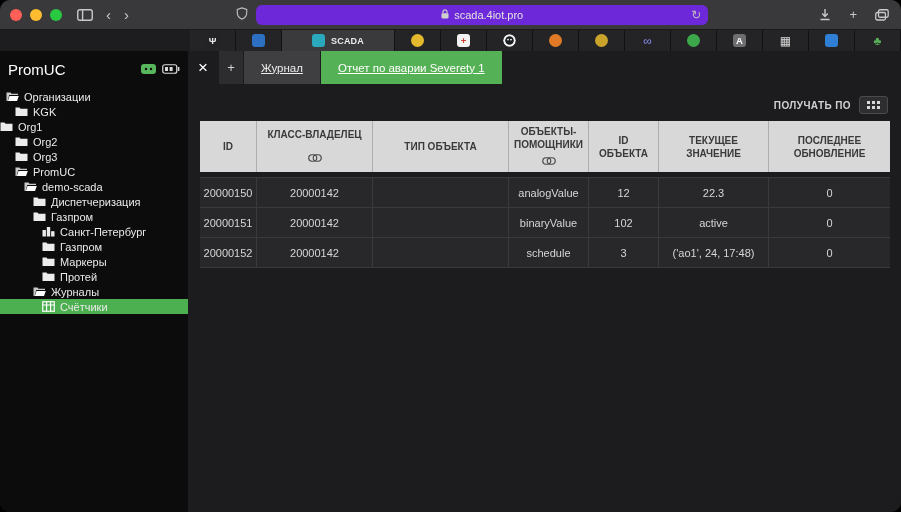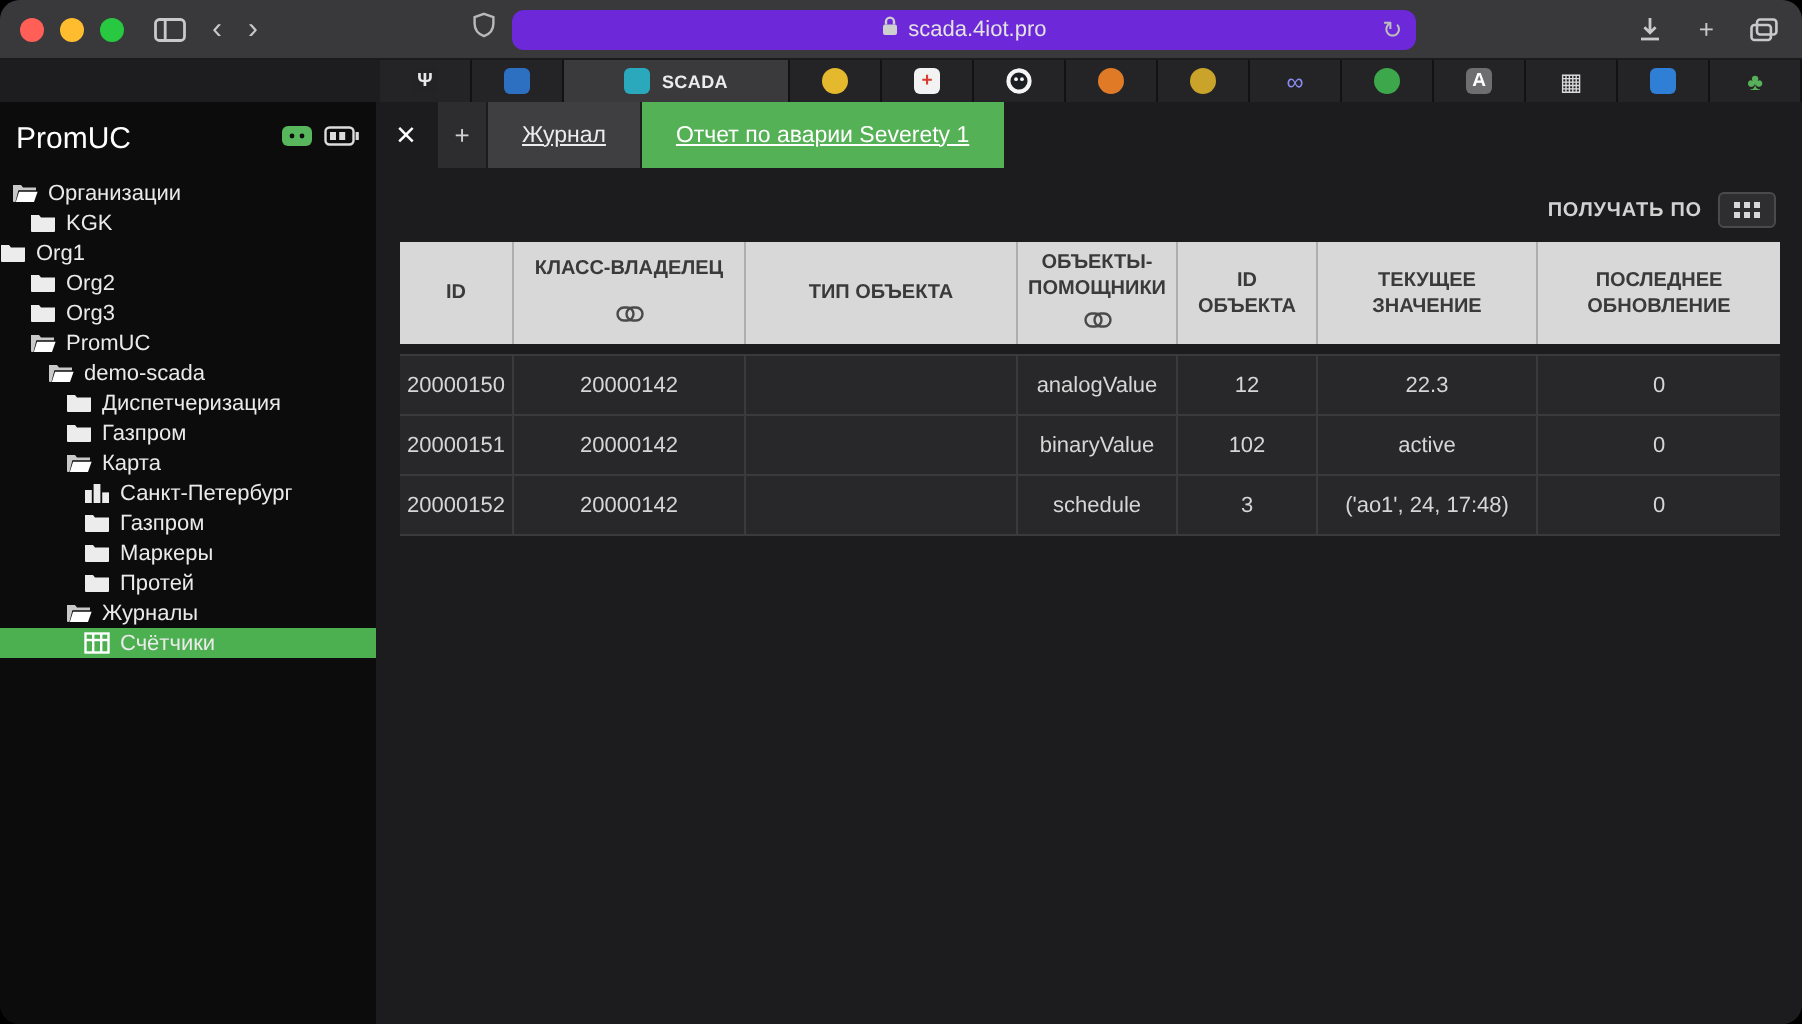--- a/index.html
+++ b/index.html
@@ -275,29 +275,20 @@
             <span>Диспетчеризация</span>
           </div>
           <div class="tree-item" style="padding-left: 33px;">
             <span class="tree-icon">
               <svg width="13" height="11" viewBox="0 0 13 11">
                 <path d="M.5 1.5h4l1 1.3h7v6.7a.5.5 0 0 1-.5.5H1a.5.5 0 0 1-.5-.5z" fill="#ececec"></path>
               </svg>
             </span>
             <span>Газпром</span>
           </div>
-          <div class="tree-item" style="padding-left: 33px;">
-            <span class="tree-icon">
-              <svg width="13" height="11" viewBox="0 0 13 11">
-                <path d="M.5 1.5h4l1 1.3h6.5v1.3H3.2L1.7 10H1a.5.5 0 0 1-.5-.5z" fill="#c9c9c9"></path>
-                <path d="M3.5 4.9h9.3L11 10H1.9z" fill="#fff"></path>
-              </svg>
-            </span>
-            <span>Карта</span>
-          </div>
           <div class="tree-item" style="padding-left: 42px;">
             <span class="tree-icon">
               <svg width="13" height="11" viewBox="0 0 13 11">
                 <rect x="0.5" y="4" width="3.4" height="6.5" fill="#ececec"></rect>
                 <rect x="4.8" y="1" width="3.4" height="9.5" fill="#ececec"></rect>
                 <rect x="9.1" y="5.2" width="3.4" height="5.3" fill="#ececec"></rect>
               </svg>
             </span>
             <span>Санкт-Петербург</span>
           </div>

